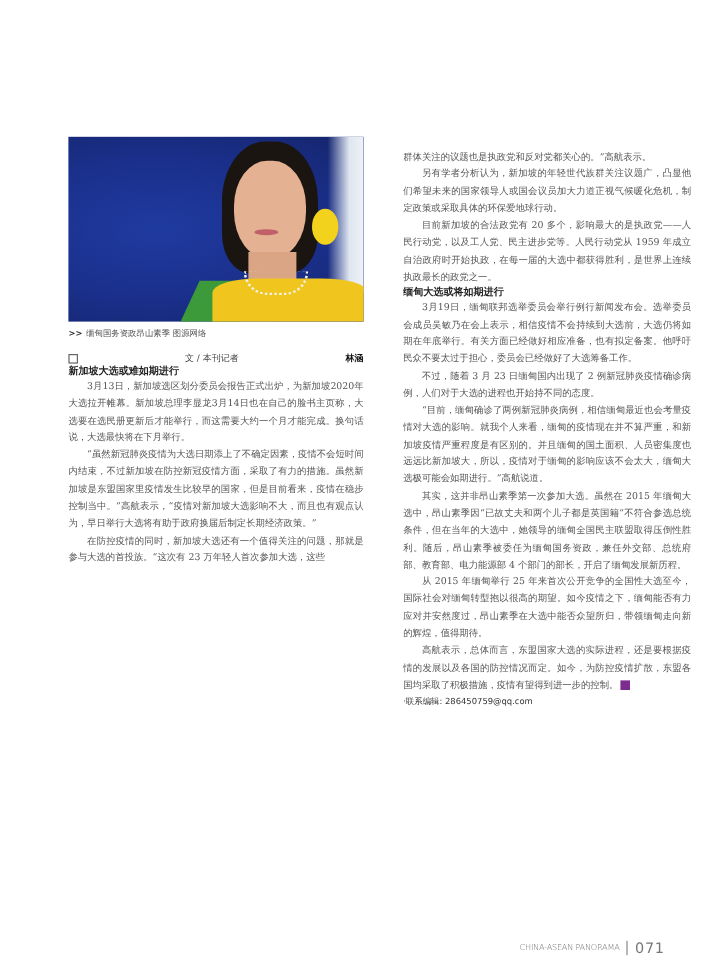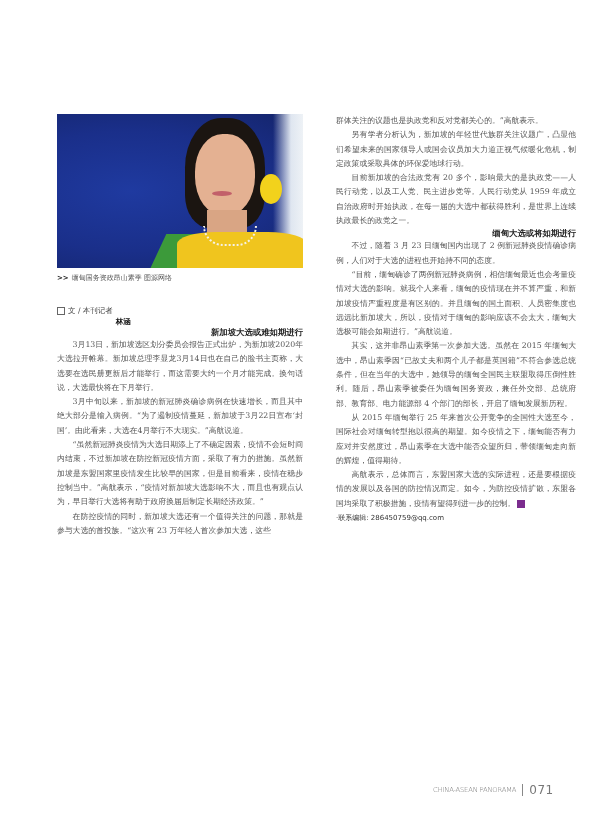--- a/index.html
+++ b/index.html
@@ -1,44 +1,44 @@
 <!DOCTYPE html>
 <html><head>
 <meta charset="utf-8">
 <style>
   html, body { margin:0; padding:0; }
   body {
     width:600px; height:814px; background:#ffffff; position:relative; overflow:hidden;
     font-family: "DejaVu Serif", "Liberation Serif", serif; color:#333;
   }
   .col-left { position:absolute; left:57px; top:114px; width:246px; }
-  .col-right { position:absolute; left:336px; top:114px; width:240px; }
+  .col-right { position:absolute; left:336px; top:124px; width:240px; }
   .photo {
     position:relative; width:246px; height:154px; overflow:hidden;
     background: radial-gradient(ellipse at 30% 50%, #1f3aa0 0%, #1a2f8a 55%, #14246a 100%);
   }
   .photo .light { position:absolute; right:0; top:0; width:30px; height:130px;
     background:linear-gradient(90deg, rgba(255,255,255,0) 0%, #dfe6f0 60%, #eef2f6 100%); }
   .photo .hair { position:absolute; left:128px; top:4px; width:80px; height:110px; border-radius:45% 45% 30% 30%; background:#1b1511; }
   .photo .face { position:absolute; left:138px; top:20px; width:60px; height:82px; border-radius:46% 46% 48% 48%; background:#e4b192; }
   .photo .lips { position:absolute; left:155px; top:77px; width:20px; height:5px; border-radius:50%; background:#c2606a; }
   .photo .neck { position:absolute; left:150px; top:96px; width:40px; height:28px; background:#d9a584; }
   .photo .flower { position:absolute; left:203px; top:60px; width:22px; height:30px; border-radius:50%; background:#f2d21c; }
   .photo .shirt { position:absolute; left:120px; top:118px; width:130px; height:40px; background:#f0c51e; border-radius:30% 30% 0 0; }
   .photo .sash { position:absolute; left:100px; top:120px; width:48px; height:40px; background:#3c9a3a; transform:skewX(-25deg); }
   .photo .pearls { position:absolute; left:146px; top:112px; width:50px; height:18px; border:2px dotted #f5f1e8; border-top:none; border-radius:0 0 40px 40px; }
   .caption { margin-top:5px; font-family:"DejaVu Sans","Liberation Sans",sans-serif; font-size:7px; color:#555; display:flex; align-items:center; gap:3px; }
   .caption .arrows { font-weight:bold; color:#222; font-size:7px; }
   .title { margin-top:12px; font-family:"DejaVu Sans","Liberation Sans",sans-serif; font-size:17.5px; font-weight:bold; color:#1a1a1a; letter-spacing:0.3px; }
-  .byline { margin-top:11px; font-family:"DejaVu Sans","Liberation Sans",sans-serif; font-size:7.5px; color:#444; display:flex; align-items:center; gap:3px; }
+  .byline { margin-top:11px; font-family:"DejaVu Sans","Liberation Sans",sans-serif; font-size:7.5px; color:#444; display:flex; align-items:center; gap:3px;justify-content:space-between; }
   .byline .box { width:6px; height:6px; border:1px solid #666; display:inline-block; }
-  .byline .name { font-weight:bold; color:#111;margin-top:23px; }
+  .byline .name { font-weight:bold; color:#111; }
   .lead { margin-top:18px; font-size:9.6px; line-height:16.6px; color:#3a3a3a; text-align:justify; text-indent:2em; }
   p.body { margin:0; font-size:7.8px; line-height:14.3px; color:#555; text-align:justify; text-indent:2em; }
-  h3.sub { margin:0; font-family:Liberation Sans, sans-serif; font-size:8.4px; font-weight:bold; color:#1f1f1f;text-align:right; }
+  h3.sub { margin:0; font-family:Liberation Sans, sans-serif; font-size:8.4px; font-weight:bold; color:#1f1f1f; }
   .left-sub { margin-top:14px; margin-bottom:14px; }
   .right-sub { margin-top:20px; margin-bottom:14px; }
   .right-body p.noindent { text-indent:0; }
   .endmark { display:inline-block; width:8px; height:8px; background:#7b2c8e; color:#fff; font-size:6px; line-height:8px; text-align:center; vertical-align:middle; margin-left:2px; }
   .contact { font-family:"DejaVu Sans","Liberation Sans",sans-serif; font-size:7px; color:#333; margin-top:2px; }
   .footer { position:absolute; left:433px; top:783px; display:flex; align-items:center; gap:6px; font-family:"DejaVu Sans","Liberation Sans",sans-serif; color:#777;justify-content:center; }
   .footer .mag { font-size:6.8px; letter-spacing:-0.2px; font-weight:300; }
   .footer .sep { width:1px; height:12px; background:#888; }
   .footer .page { font-size:12px; letter-spacing:0.5px; }
 </style>
@@ -65,31 +65,31 @@
 
   <div class="byline">
     <span class="box"></span>
     <span>文 / 本刊记者</span>
     <span class="name">林涵</span>
   </div>
 
 
   <h3 class="sub left-sub">新加坡大选或难如期进行</h3>
   <p class="body">3月13日，新加坡选区划分委员会报告正式出炉，为新加坡2020年大选拉开帷幕。新加坡总理李显龙3月14日也在自己的脸书主页称，大选要在选民册更新后才能举行，而这需要大约一个月才能完成。换句话说，大选最快将在下月举行。</p>
-  <p class="body">3月中旬以来，新加坡的新冠肺炎确诊病例在快速增长，而且其中绝大部分是输入病例。“为了遏制疫情蔓延，新加坡于3月22日宣布‘封国’。由此看来，大选在4月举行不大现实。”高航说道。</p>
   <p class="body">“虽然新冠肺炎疫情为大选日期添上了不确定因素，疫情不会短时间内结束，不过新加坡在防控新冠疫情方面，采取了有力的措施。虽然新加坡是东盟国家里疫情发生比较早的国家，但是目前看来，疫情在稳步控制当中。”高航表示，“疫情对新加坡大选影响不大，而且也有观点认为，早日举行大选将有助于政府换届后制定长期经济政策。”</p>
   <p class="body">在防控疫情的同时，新加坡大选还有一个值得关注的问题，那就是参与大选的首投族。“这次有 23 万年轻人首次参加大选，这些</p>
 </div>
 
 <div class="col-right right-body">
   <p class="body noindent">群体关注的议题也是执政党和反对党都关心的。”高航表示。</p>
   <p class="body">另有学者分析认为，新加坡的年轻世代族群关注议题广，凸显他们希望未来的国家领导人或国会议员加大力道正视气候暖化危机，制定政策或采取具体的环保爱地球行动。</p>
   <p class="body">目前新加坡的合法政党有 20 多个，影响最大的是执政党——人民行动党，以及工人党、民主进步党等。人民行动党从 1959 年成立自治政府时开始执政，在每一届的大选中都获得胜利，是世界上连续执政最长的政党之一。</p>
 
   <h3 class="sub right-sub">缅甸大选或将如期进行</h3>
+  <p class="body">3月19日，缅甸联邦选举委员会举行例行新闻发布会。选举委员会成员吴敏乃在会上表示，相信疫情不会持续到大选前，大选仍将如期在年底举行。有关方面已经做好相应准备，也有拟定备案。他呼吁民众不要太过于担心，委员会已经做好了大选筹备工作。</p>
   <p class="body">不过，随着 3 月 23 日缅甸国内出现了 2 例新冠肺炎疫情确诊病例，人们对于大选的进程也开始持不同的态度。</p>
   <p class="body">“目前，缅甸确诊了两例新冠肺炎病例，相信缅甸最近也会考量疫情对大选的影响。就我个人来看，缅甸的疫情现在并不算严重，和新加坡疫情严重程度是有区别的。并且缅甸的国土面积、人员密集度也远远比新加坡大，所以，疫情对于缅甸的影响应该不会太大，缅甸大选极可能会如期进行。”高航说道。</p>
   <p class="body">其实，这并非昂山素季第一次参加大选。虽然在 2015 年缅甸大选中，昂山素季因“已故丈夫和两个儿子都是英国籍”不符合参选总统条件，但在当年的大选中，她领导的缅甸全国民主联盟取得压倒性胜利。随后，昂山素季被委任为缅甸国务资政，兼任外交部、总统府部、教育部、电力能源部 4 个部门的部长，开启了缅甸发展新历程。</p>
   <p class="body">从 2015 年缅甸举行 25 年来首次公开竞争的全国性大选至今，国际社会对缅甸转型抱以很高的期望。如今疫情之下，缅甸能否有力应对并安然度过，昂山素季在大选中能否众望所归，带领缅甸走向新的辉煌，值得期待。</p>
   <p class="body"><span>高航表示，总体而言，东盟国家大选的实际进程，还是要根据疫情的发展以及各国的防控情况而定。如今，为防控疫情扩散，东盟各国均采取了积极措施，疫情有望得到进一步的控制。</span><span class="endmark">✎</span></p>
   <div class="contact">·联系编辑: 286450759@qq.com</div>
 </div>
 
 <div class="footer">
   <span class="mag">CHINA-ASEAN PANORAMA</span>

